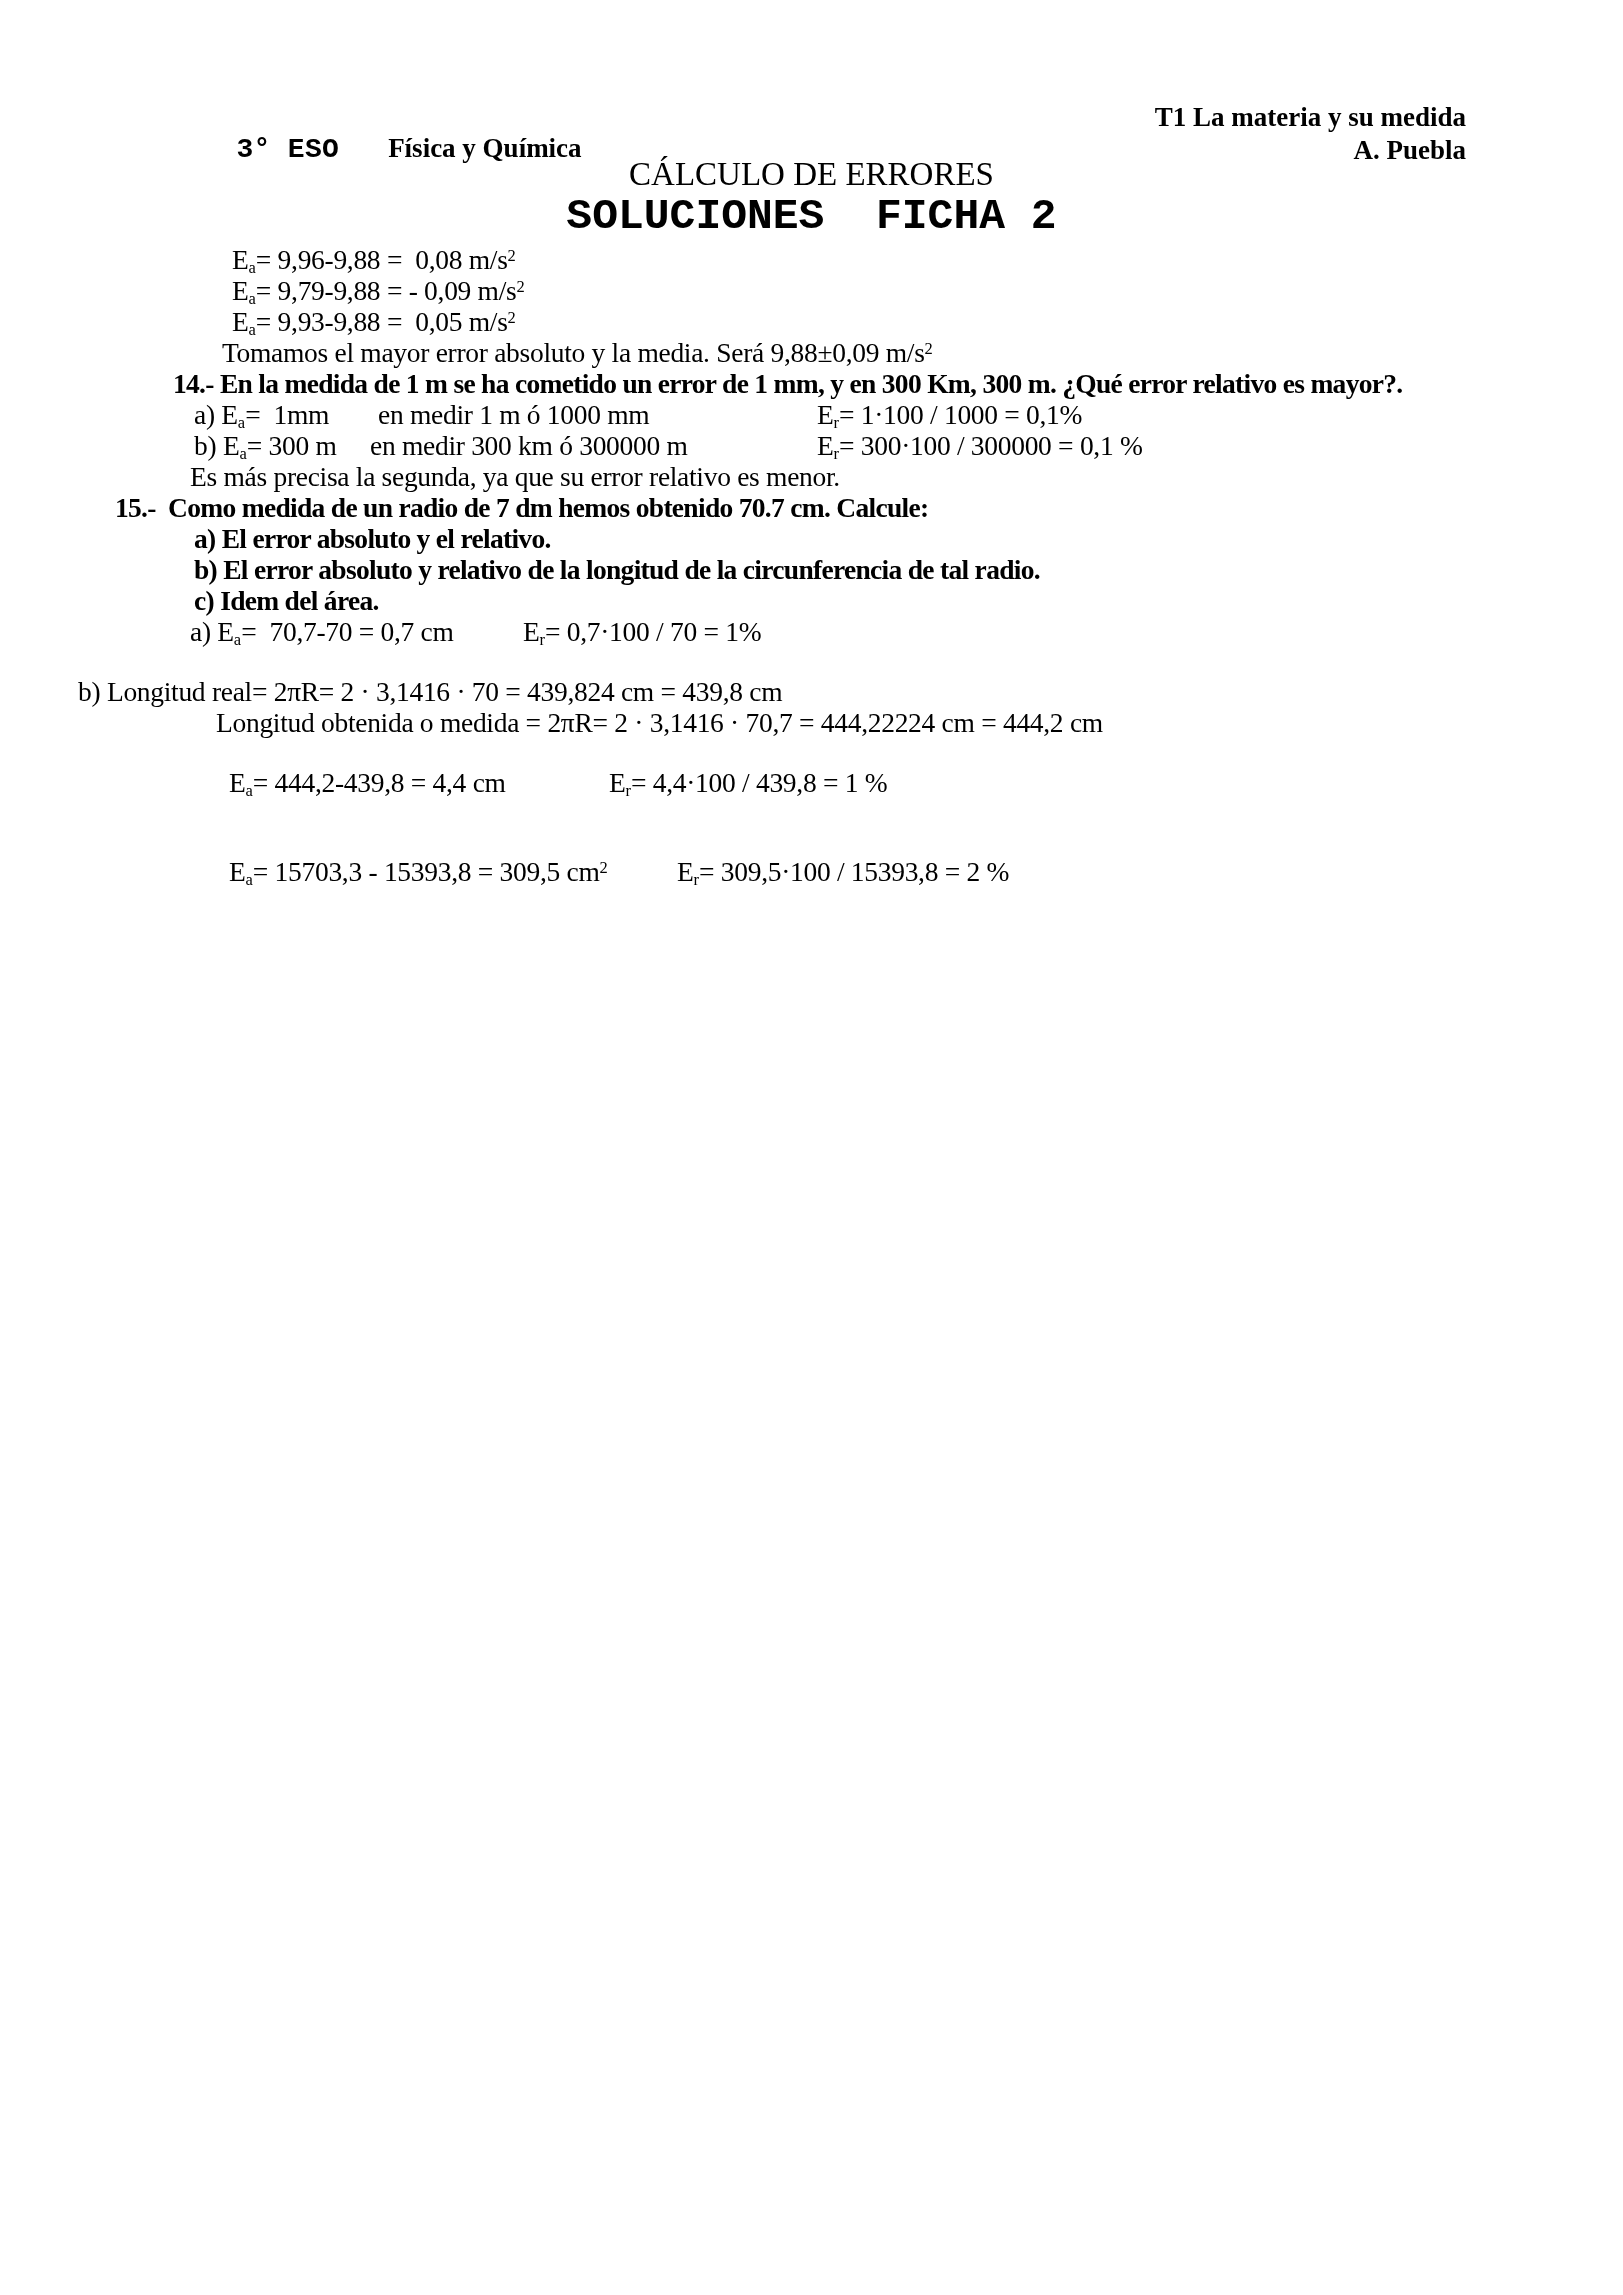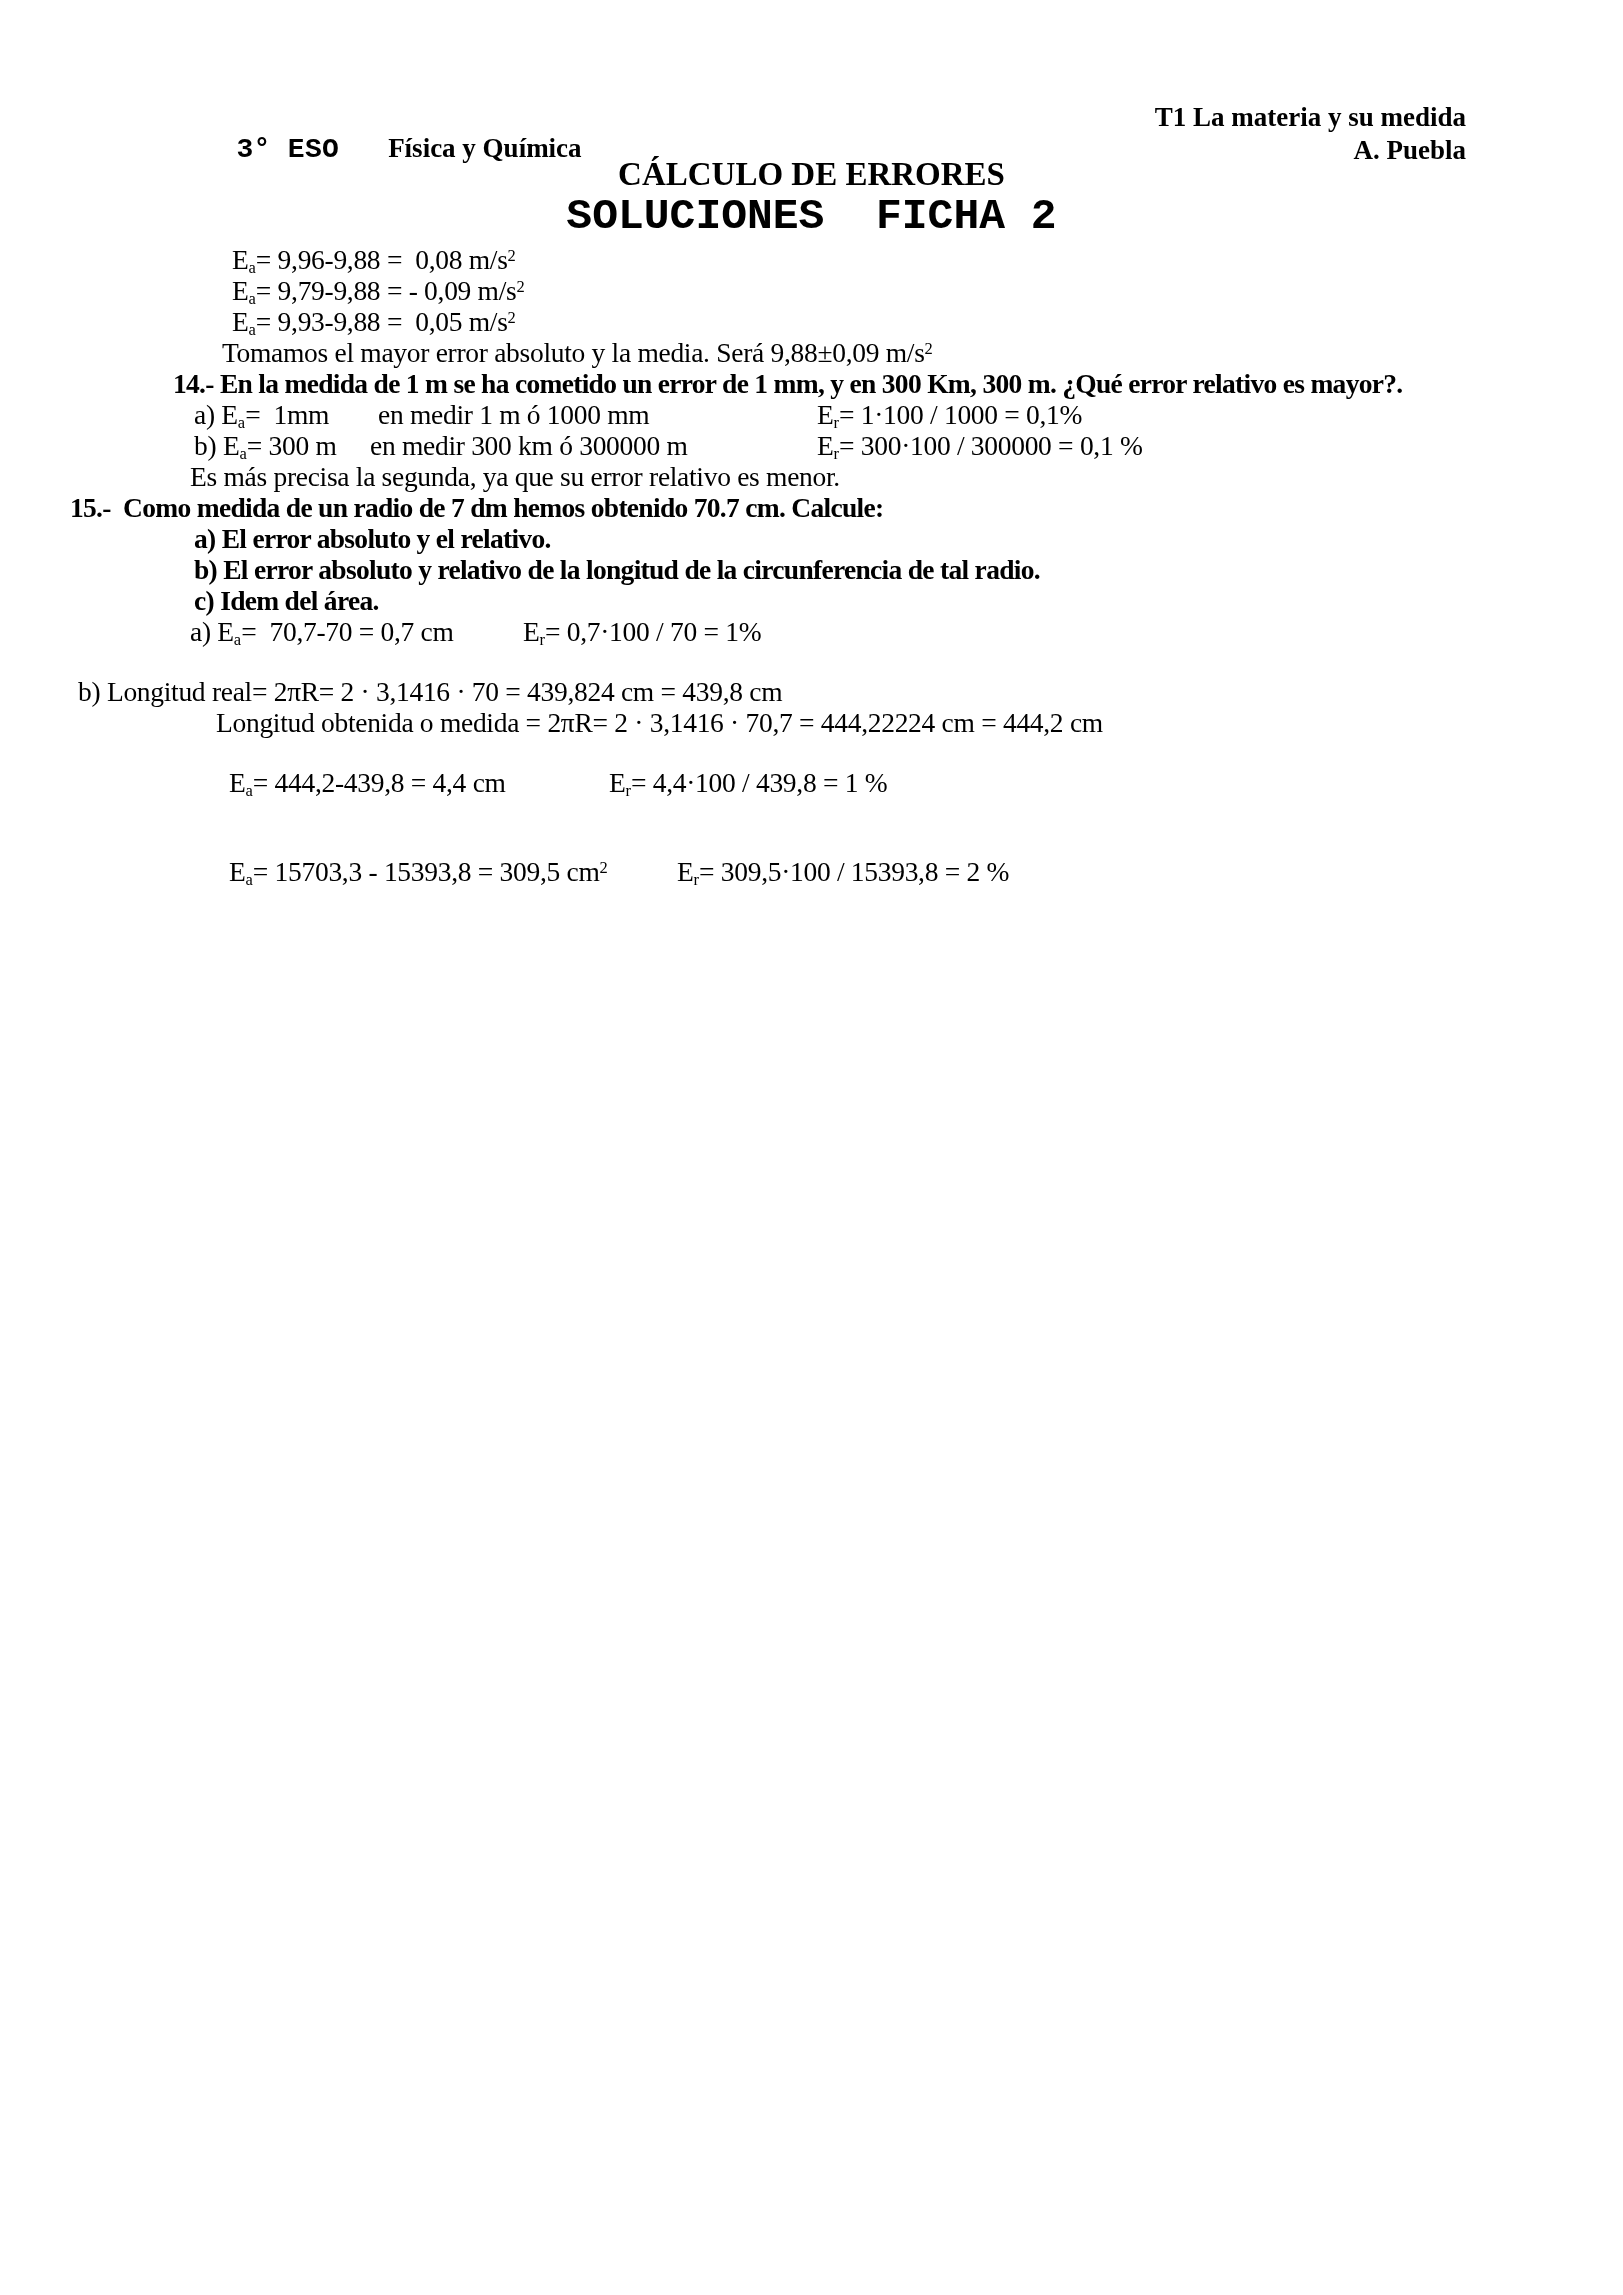--- a/index.html
+++ b/index.html
@@ -34,21 +34,21 @@
   .author {
     position: absolute;
     top: 135px; right: 157px;
     font-weight: bold;
     font-size: 27px;
   }
   .doc-title {
     position: absolute;
     top: 156px; left: 0; width: 100%;
     text-align: center;
-    font-weight: bold;
+    font-weight: normal;
     font-size: 33px;
     white-space: pre;
   }
   .doc-subtitle {
     position: absolute;
     top: 192px; left: 0; width: 100%;
     text-align: center;
     font-weight: bold;
     font-size: 43px;
     white-space: pre;
@@ -107,21 +107,21 @@
     </div>
 
     <div class="ln">
       <span class="col" style="left:194px"><span>b) E</span><sub>a</sub><span>= 300 m</span></span>
       <span class="col" style="left:370px">en medir 300 km ó 300000 m</span>
       <span class="col" style="left:817px"><span>E</span><sub>r</sub><span>= 300·100 / 300000 = 0,1 %</span></span>
     </div>
 
     <div class="ln" style="padding-left:190px">Es más precisa la segunda, ya que su error relativo es menor.</div>
 
-    <div class="ln b" style="padding-left:70px">15.-  Como medida de un radio de 7 dm hemos obtenido 70.7 cm. Calcule:</div>
+    <div class="ln b" style="padding-left:115px">15.-  Como medida de un radio de 7 dm hemos obtenido 70.7 cm. Calcule:</div>
     <div class="ln b" style="padding-left:194px">a) El error absoluto y el relativo.</div>
     <div class="ln b" style="padding-left:194px">b) El error absoluto y relativo de la longitud de la circunferencia de tal radio.</div>
     <div class="ln b" style="padding-left:194px">c) Idem del área.</div>
 
     <div class="ln">
       <span class="col" style="left:190px"><span>a) E</span><sub>a</sub><span>=  70,7-70 = 0,7 cm</span></span>
       <span class="col" style="left:523px"><span>E</span><sub>r</sub><span>= 0,7·100 / 70 = 1%</span></span>
     </div>
 
     <div class="blank"></div>

